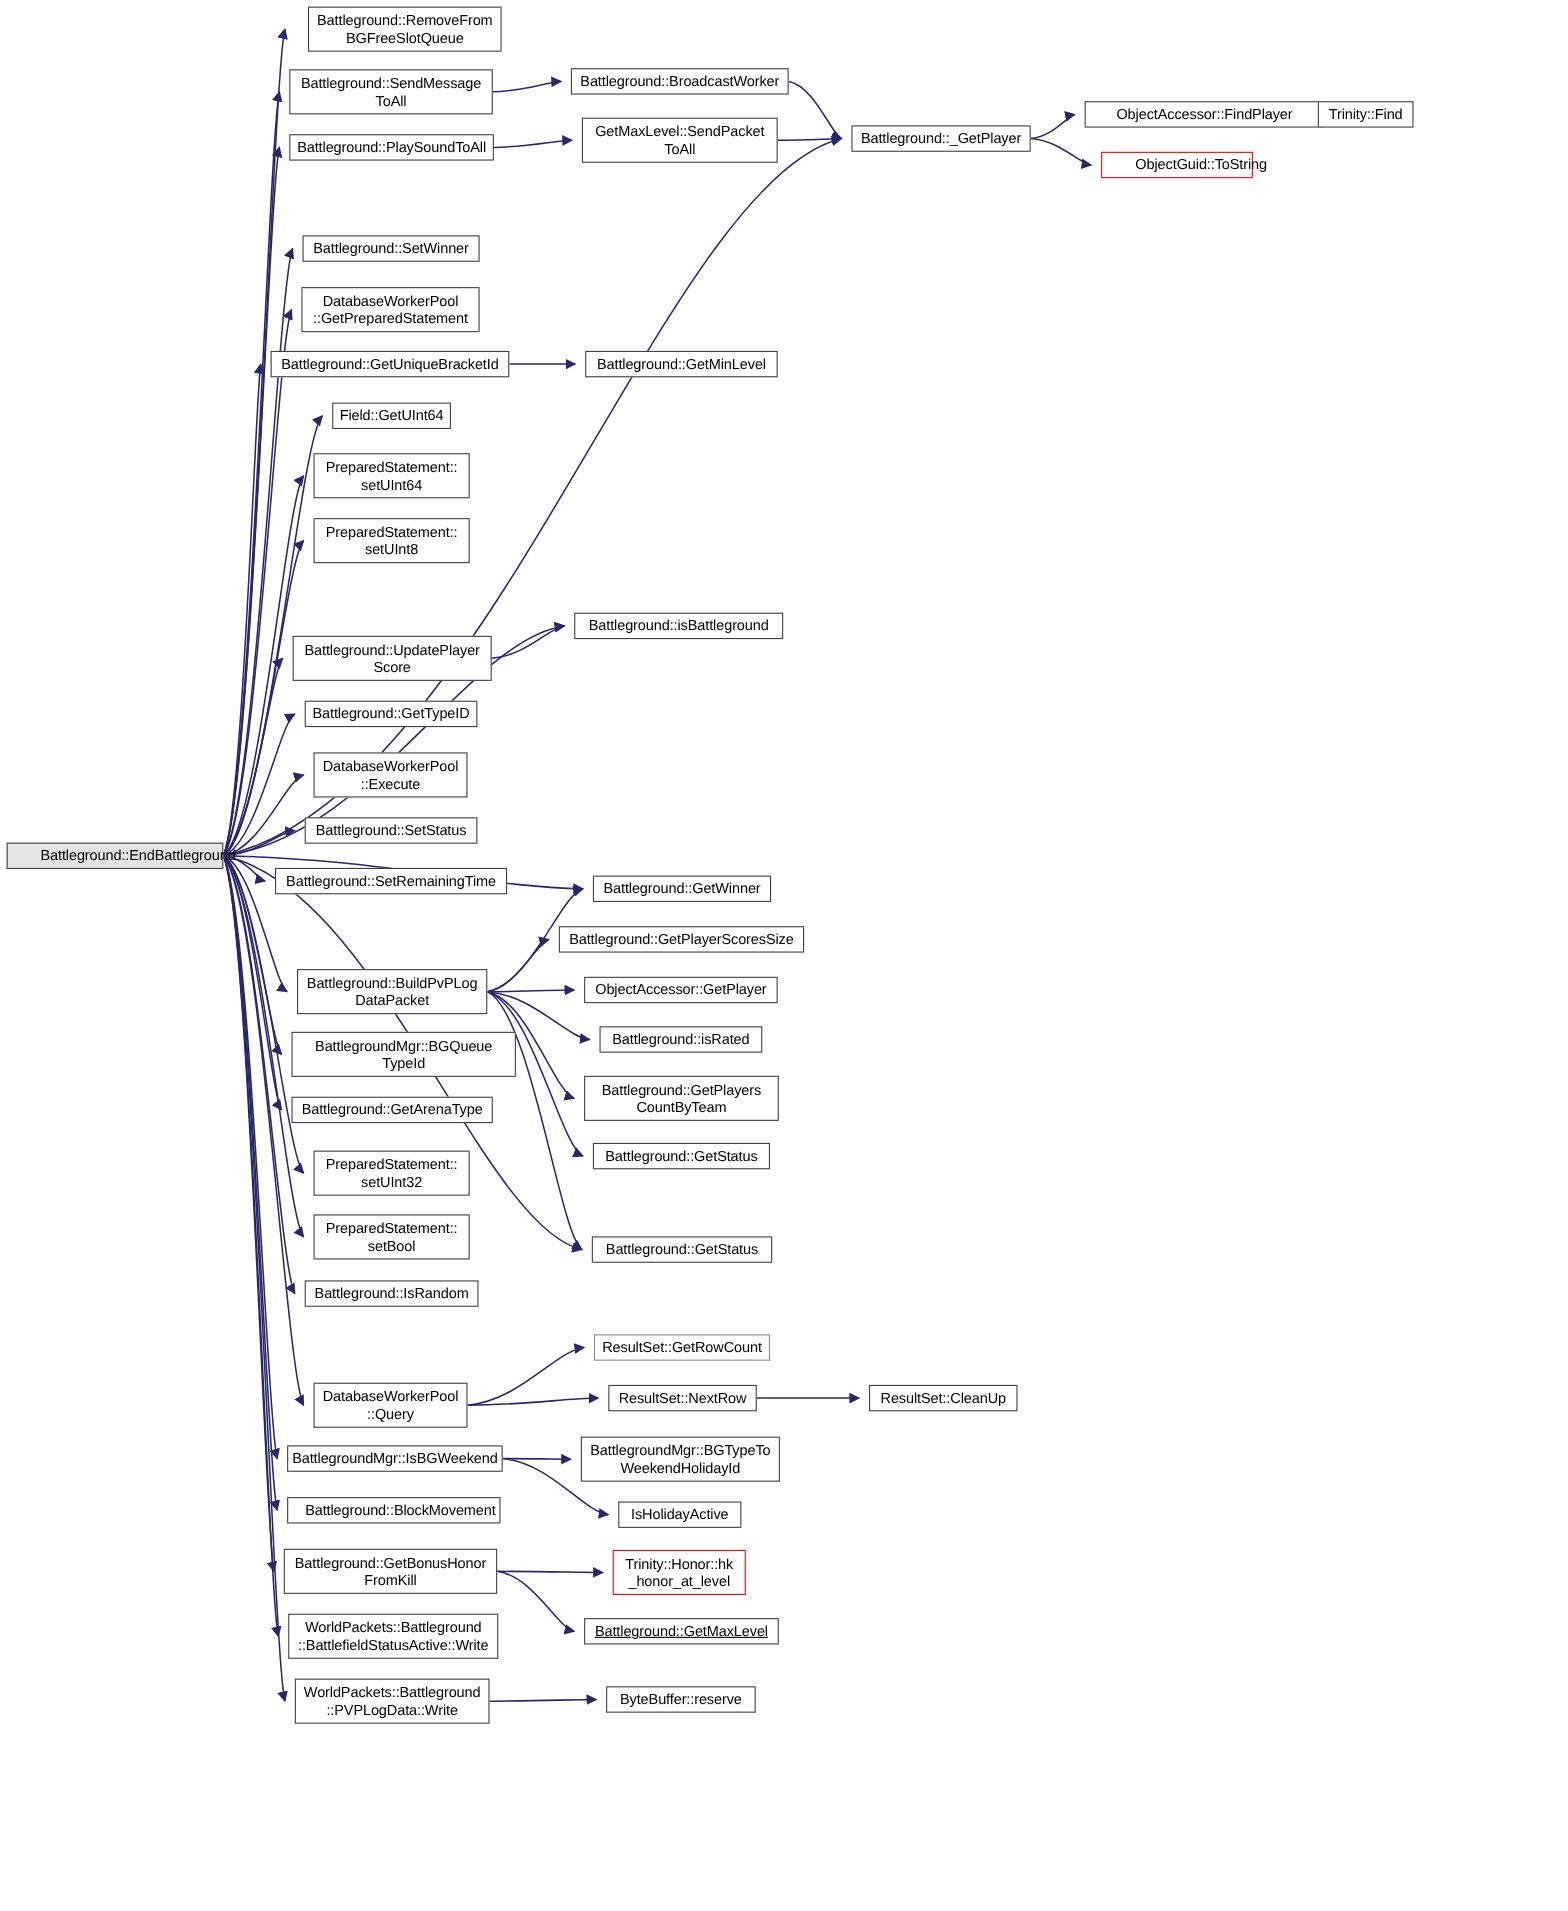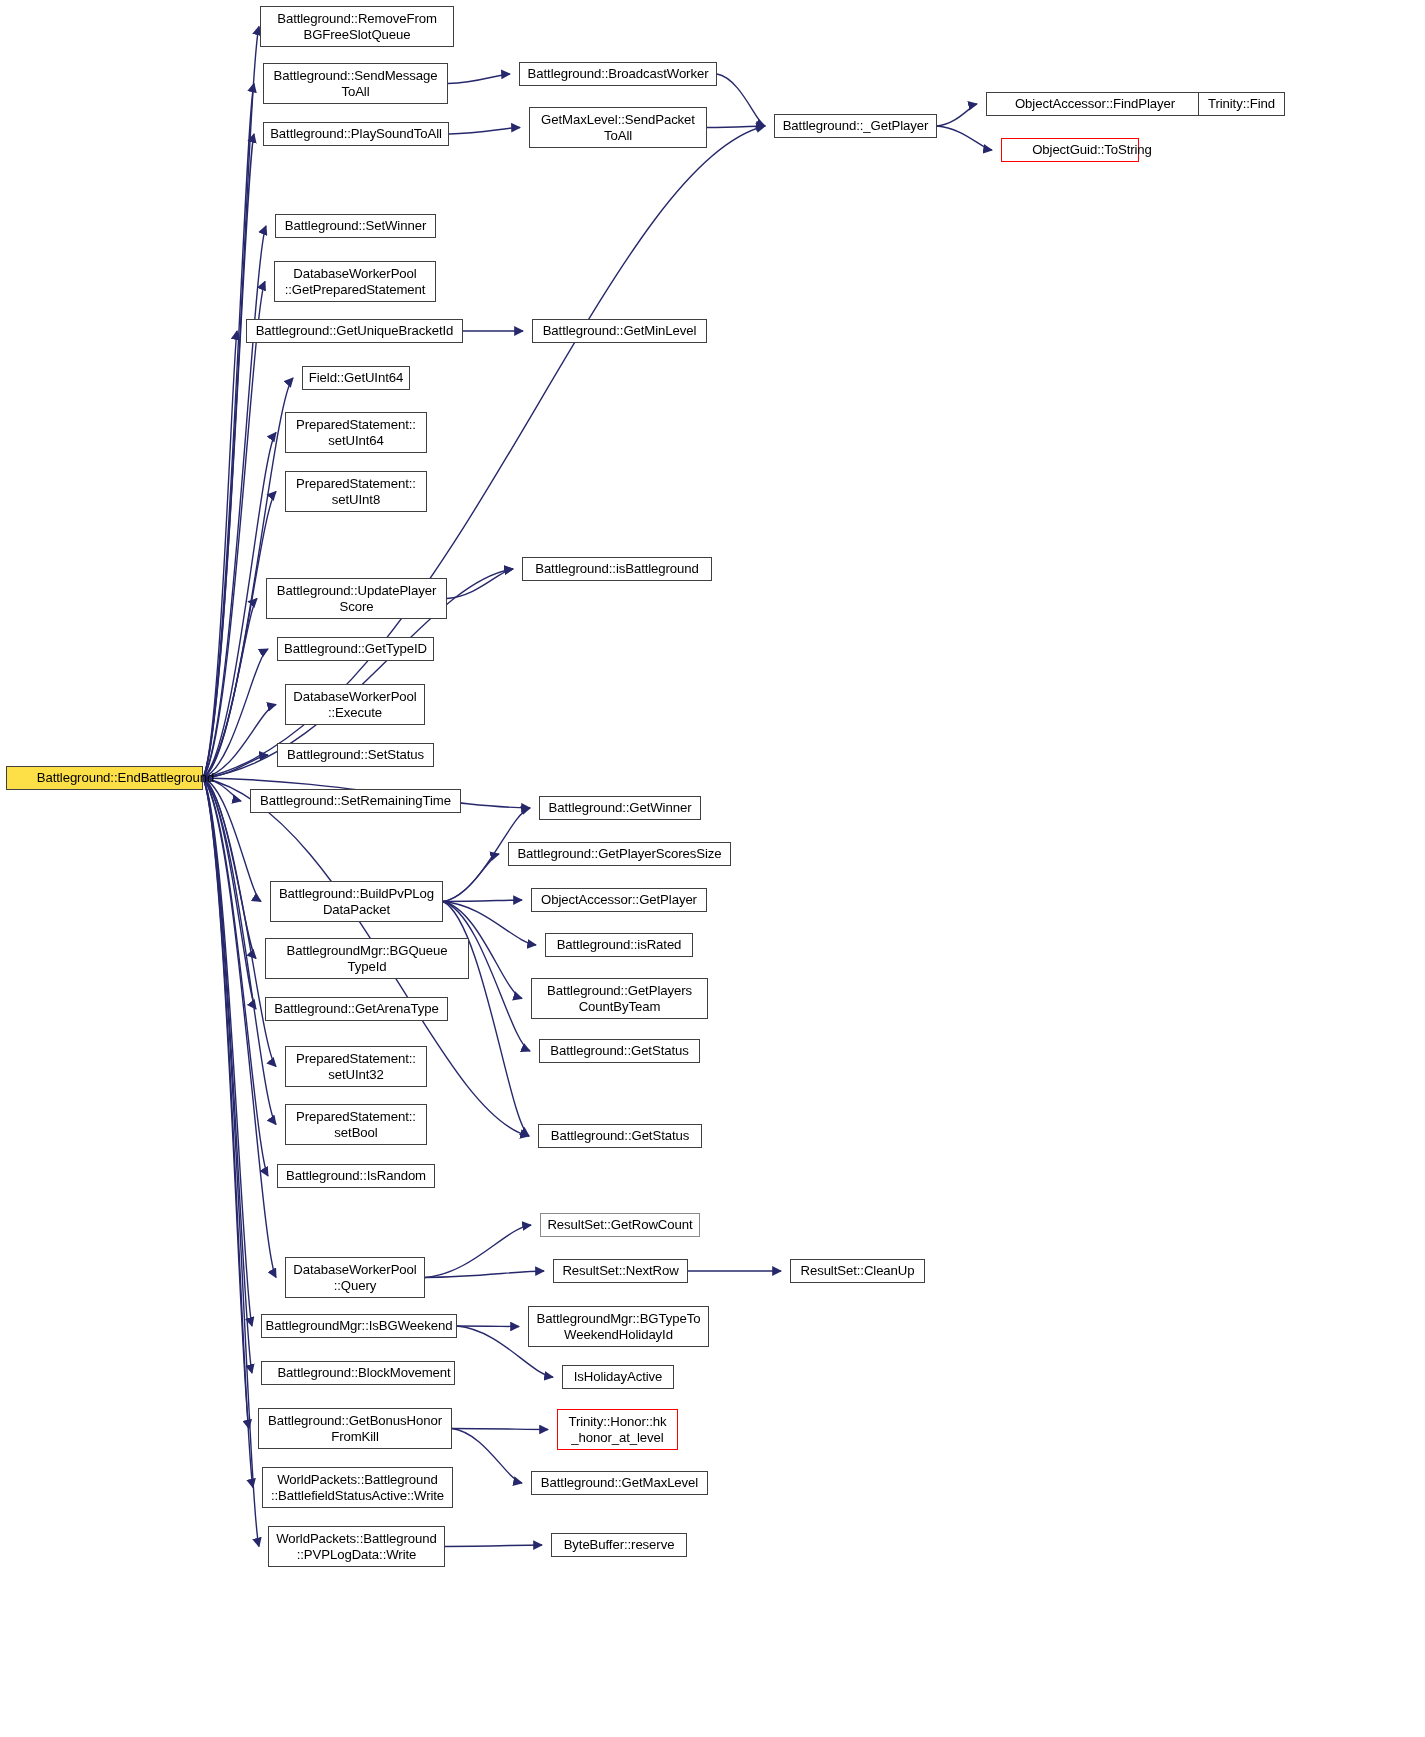--- a/index.html
+++ b/index.html
@@ -34,21 +34,21 @@
     line-height: 15.5px;
     text-align: center;
     display: flex;
     align-items: center;
     justify-content: center;
     padding: 1px 4px;
     white-space: pre-line;
     letter-spacing: -0.1px;
   }
   .node.root {
-    background: #fde047;
+    background: #e5e5e5;
     border-color: #404040;
     padding-left: 46px;
   }
   .node.redborder {
     border: 1px solid #ff0000;
     color: #000000;
   }
   .node.thin {
     border: 1px solid #8a8a8a;
   }
@@ -115,21 +115,21 @@
         <path d="M 203 778 C 225.68 830.04, 240.8 1389.47, 249 1428.5" marker-end="url(#arrow)"></path>
         <path d="M 452 1428.5 C 495.68 1428.58, 524.8 1429.44, 548 1429.5" marker-end="url(#arrow)"></path>
         <path d="M 452 1428.5 C 484.76 1432.86, 506.6 1479.73, 522 1483" marker-end="url(#arrow)"></path>
         <path d="M 203 778 C 227.36 834.76, 243.6 1444.93, 253 1487.5" marker-end="url(#arrow)"></path>
         <path d="M 203 778 C 229.88 839.48, 247.8 1500.39, 259 1546.5" marker-end="url(#arrow)"></path>
         <path d="M 445 1546.5 C 489.1 1546.38, 518.5 1545.09, 542 1545" marker-end="url(#arrow)"></path>
       </g>
   </svg>
   <div id="node-layer">
       <div class="node root" style="left: 6px; top: 766px; width: 197px; height: 24px;">Battleground::EndBattleground</div>
-      <div class="node" style="left: 260px; top: 6px; width: 194px; height: 41px;">Battleground::RemoveFrom
+      <div class="node" style="left: 280px; top: 6px; width: 176px; height: 41px;">Battleground::RemoveFrom
 BGFreeSlotQueue</div>
       <div class="node" style="left: 263px; top: 63px; width: 185px; height: 41px;">Battleground::SendMessage
 ToAll</div>
       <div class="node" style="left: 263px; top: 122px; width: 186px; height: 24px;">Battleground::PlaySoundToAll</div>
       <div class="node" style="left: 519px; top: 62px; width: 198px; height: 24px;">Battleground::BroadcastWorker</div>
       <div class="node" style="left: 529px; top: 107px; width: 178px; height: 41px;">GetMaxLevel::SendPacket
 ToAll</div>
       <div class="node" style="left: 774px; top: 114px; width: 163px; height: 24px;">Battleground::_GetPlayer</div>
       <div class="node" style="left: 986px; top: 92px; width: 218px; height: 24px;">ObjectAccessor::FindPlayer</div>
       <div class="node" style="left: 1198px; top: 92px; width: 87px; height: 24px;">Trinity::Find</div>
@@ -177,20 +177,20 @@
       <div class="node" style="left: 790px; top: 1259px; width: 135px; height: 24px;">ResultSet::CleanUp</div>
       <div class="node" style="left: 261px; top: 1314px; width: 196px; height: 24px;">BattlegroundMgr::IsBGWeekend</div>
       <div class="node" style="left: 528px; top: 1306px; width: 181px; height: 41px;">BattlegroundMgr::BGTypeTo
 WeekendHolidayId</div>
       <div class="node" style="left: 261px; top: 1361px; width: 194px; height: 24px; padding-left: 16px;">Battleground::BlockMovement</div>
       <div class="node" style="left: 562px; top: 1365px; width: 112px; height: 24px;">IsHolidayActive</div>
       <div class="node" style="left: 258px; top: 1408px; width: 194px; height: 41px;">Battleground::GetBonusHonor
 FromKill</div>
       <div class="node redborder" style="left: 557px; top: 1409px; width: 121px; height: 41px;">Trinity::Honor::hk
 _honor_at_level</div>
-      <div class="node" style="left: 531px; top: 1471px; width: 177px; height: 24px;">Battleground::GetMaxLevel</div>
+      <div class="node" style="left: 531px; top: 1471px; width: 177px; height: 24px; text-decoration: underline;">Battleground::GetMaxLevel</div>
       <div class="node" style="left: 262px; top: 1467px; width: 191px; height: 41px;">WorldPackets::Battleground
 ::BattlefieldStatusActive::Write</div>
       <div class="node" style="left: 268px; top: 1526px; width: 177px; height: 41px;">WorldPackets::Battleground
 ::PVPLogData::Write</div>
       <div class="node" style="left: 551px; top: 1533px; width: 136px; height: 24px;">ByteBuffer::reserve</div>
     </div>
 </div>
 
 </body></html>

